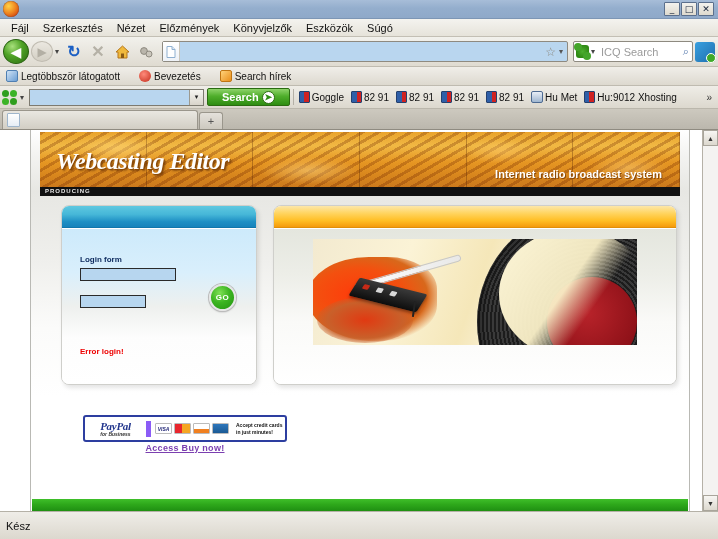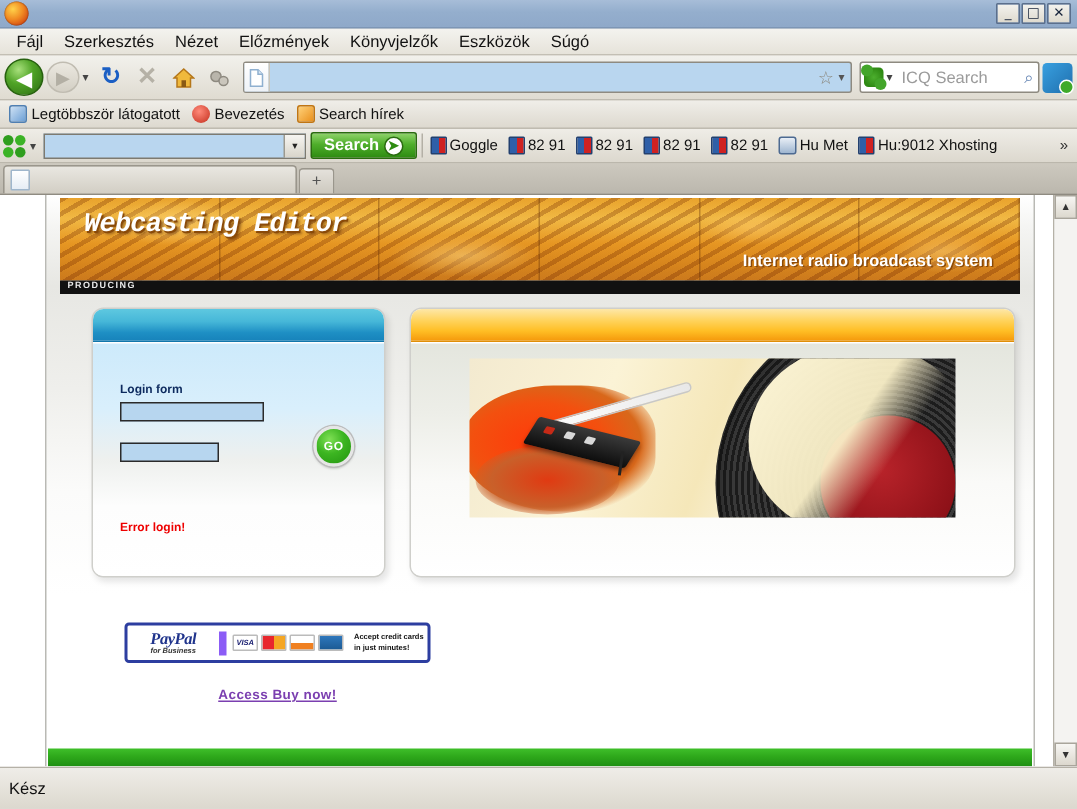--- a/index.html
+++ b/index.html
@@ -143,21 +143,21 @@
     border-radius:3px; position:relative;
   }
   .tray-ico::after{content:"";position:absolute;right:-1px;bottom:-1px;width:8px;height:8px;border-radius:50%;background:#3faa2a;border:1px solid #fff;}
 
   
   .bmbar {
     height: 19px;
     background: linear-gradient(to bottom,#f0eee9 0%, #ddd9cf 100%);
     display:flex; align-items:center;
     border-bottom:1px solid #bfbbb0;
-    padding-left:3px; gap:2px;
+    padding-left:3px; gap:13px;
   }
   .bm {
     display:flex; align-items:center; gap:3px;
     font-size:10px; color:#111; padding:1px 3px; white-space:nowrap;
   }
   .bmico{width:12px;height:12px;border-radius:2px;flex:0 0 auto;}
   .bmico.blue{background:linear-gradient(135deg,#cfe2f5,#6b9ed4);border:1px solid #4f7fb2;}
   .bmico.red{background:radial-gradient(circle at 40% 35%,#ff8a7a,#c32d1c);border-radius:50%;}
   .bmico.rss{background:linear-gradient(135deg,#ffd27a,#e98f1b);border:1px solid #c07512;}
 
@@ -186,21 +186,21 @@
   .icq-input .val{flex:1;font-size:10px;color:#111;padding-left:3px;}
   .icq-arrow{
     width:14px;height:15px;background:linear-gradient(to bottom,#f6f5f1,#d8d4ca);
     border-left:1px solid #9c998f;display:flex;align-items:center;justify-content:center;
     font-size:7px;color:#222;
   }
   .icq-search-btn{
     height:18px; flex:0 0 auto;
     background: linear-gradient(to bottom,#8ed36a 0%, #4fae2b 45%, #2e8c12 100%);
     border:1px solid #2a6b10; border-radius:2px;
-    display:flex;align-items:center;gap:3px;padding:0 8px;
+    display:flex;align-items:center;gap:3px;padding:0 14px;
     font-size:11px;font-weight:bold;color:#fff;
   }
   .icq-go-circle{
     width:13px;height:13px;border-radius:50%;
     background:#fff;border:1px solid #2a6b10;
     display:flex;align-items:center;justify-content:center;
     color:#2e8c12;font-size:9px;line-height:1;
   }
   .icq-sep{width:1px;height:16px;background:#b4b0a6;flex:0 0 auto;}
   .icq-bm{display:flex;align-items:center;gap:2px;font-size:10px;color:#111;white-space:nowrap;padding:0 2px;}
@@ -283,24 +283,24 @@
       radial-gradient(ellipse 50px 18px at 72% 35%, rgba(255,205,110,.45), transparent 70%),
       radial-gradient(ellipse 55px 20px at 92% 65%, rgba(255,220,140,.4), transparent 70%);
     pointer-events:none;
   }
   .banner-tiles{
     position:absolute;left:0;top:0;right:0;bottom:0;
     display:flex;
   }
   .banner-tiles i{flex:1;border-right:1px solid rgba(90,40,6,.35);}
   .banner-title{
-    position:absolute;left:16px;top:8px;z-index:3;
-    font-family:Liberation Mono, monospace;
+    position:absolute;left:16px;top:16px;z-index:3;
+    font-family:Liberation Serif, serif;
     font-style:italic;font-weight:bold;
-    font-size:18px;color:#ffffff;
+    font-size:24px;color:#ffffff;
     letter-spacing:-0.5px;
     text-shadow:1px 1px 0 #8a4a08, 2px 2px 2px rgba(60,20,0,.5);
   }
   .banner-sub{
     position:absolute;right:18px;top:36px;z-index:3;
     font-size:11px;font-weight:bold;color:#ffffff;
     text-shadow:1px 1px 0 #8a4a08;
   }
   .banner-black{
     position:absolute;left:9px;top:57px;right:9px;height:9px;
@@ -453,21 +453,21 @@
   .card{width:17px;height:11px;border-radius:1px;border:1px solid #bbb;}
   .card.visa{background:#fff;color:#1a1f71;font-size:5px;font-weight:bold;display:flex;align-items:center;justify-content:center;font-style:italic;}
   .card.mc{background:linear-gradient(to right,#e8262d 50%,#f5a623 50%);}
   .card.disc{background:linear-gradient(to bottom,#fff 55%,#f08020 55%);font-size:4px;color:#333;display:flex;align-items:flex-start;justify-content:center;}
   .card.amex{background:linear-gradient(to bottom,#2e77bc,#1b5a94);}
   .pp-text{
     font-size:5px;color:#111;line-height:1.35;font-weight:bold;
     padding-left:3px;
   }
   .buy-link{
-    display:block;text-align:center;margin-top:16px;
+    display:block;text-align:center;margin-top:1px;
     font-size:9px;color:#7b3fb0;text-decoration:underline;font-weight:bold;
     letter-spacing:.3px;
   }
 
   .copyright{
     position:absolute;left:0;right:0;top:341px;
     text-align:center;font-size:8px;color:#111;
     font-family:"Liberation Serif",serif;font-weight:bold;
   }
   .copyright a{color:#1a1ad0;text-decoration:underline;}

